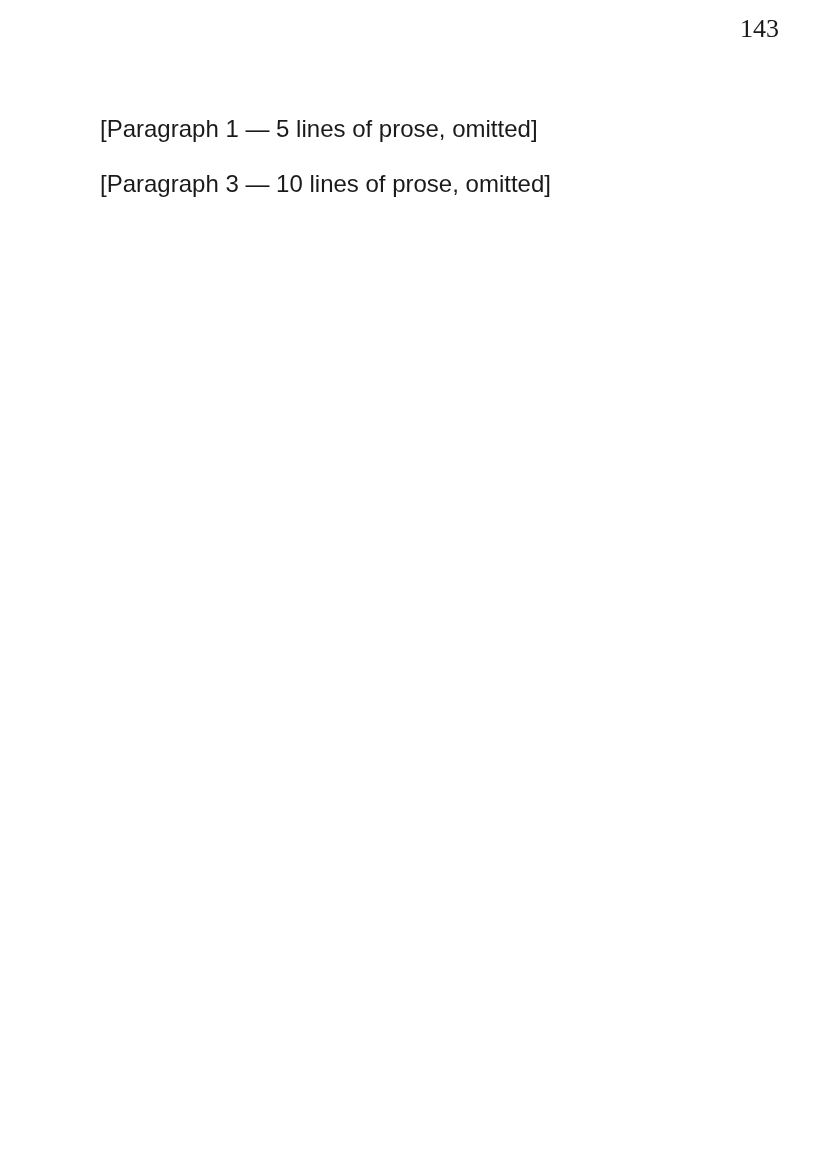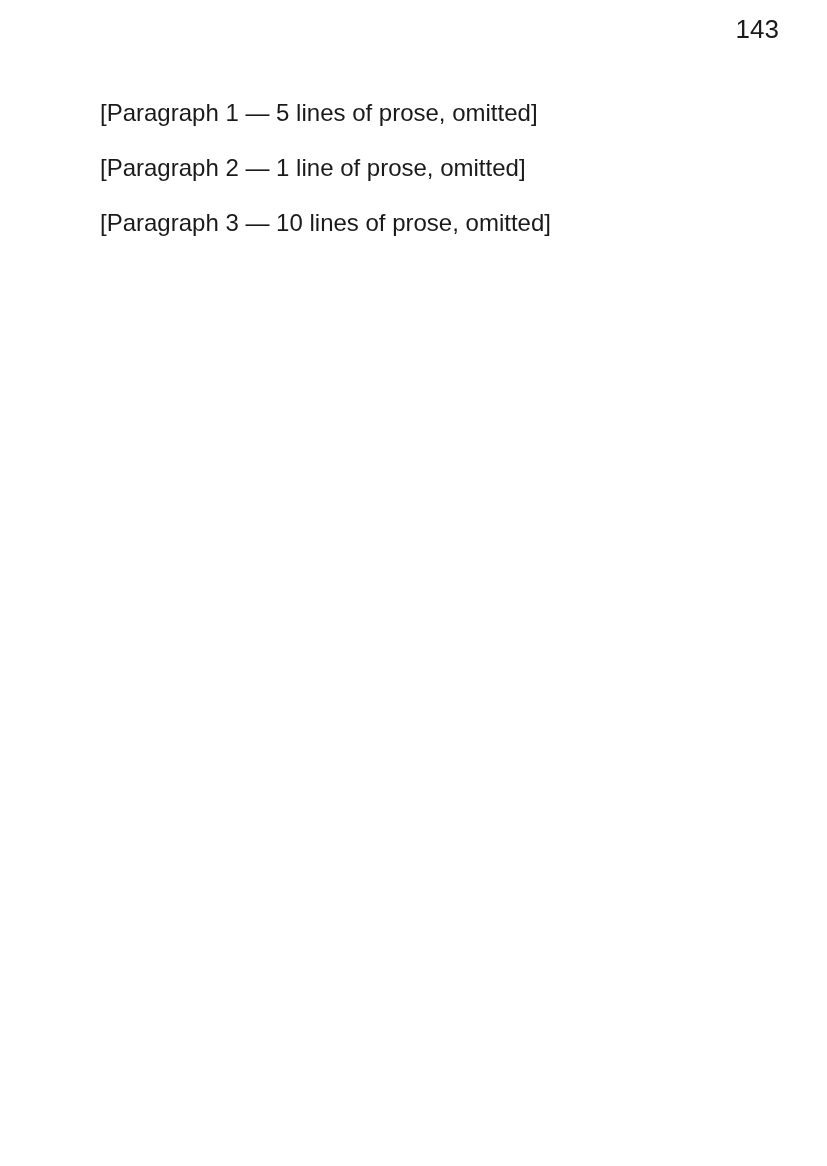--- a/index.html
+++ b/index.html
@@ -4,31 +4,30 @@
 <style>
   html, body { margin: 0; padding: 0; }
   body {
     width: 827px; height: 1166px;
     background: #ffffff;
     font-family: "Liberation Sans", sans-serif;
     color: #1a1a1a;
   }
   .page-number {
     position: absolute; top: 14px; right: 48px;
-    font-family: Liberation Sans, sans-serif;
+    font-family: Liberation Serif, serif;
     font-size: 26px;
   }
   .body-text {
     position: absolute; top: 96px; left: 100px; right: 100px;
     font-size: 24px; line-height: 1.38;
   }
-  .body-text p { margin: 0 0 22px 0; }
+  .body-text p { margin: 16px 0 22px 0; }
 </style>
 </head>
 <body>
 
 <div class="page-number">143</div>
 
 <div class="body-text">
   <p>[Paragraph 1 — 5 lines of prose, omitted]</p>
-  <p>[Paragraph 2 — 1 line of prose, omitted]</p>
   <p>[Paragraph 3 — 10 lines of prose, omitted]</p>
 </div>
 
 </body></html>

